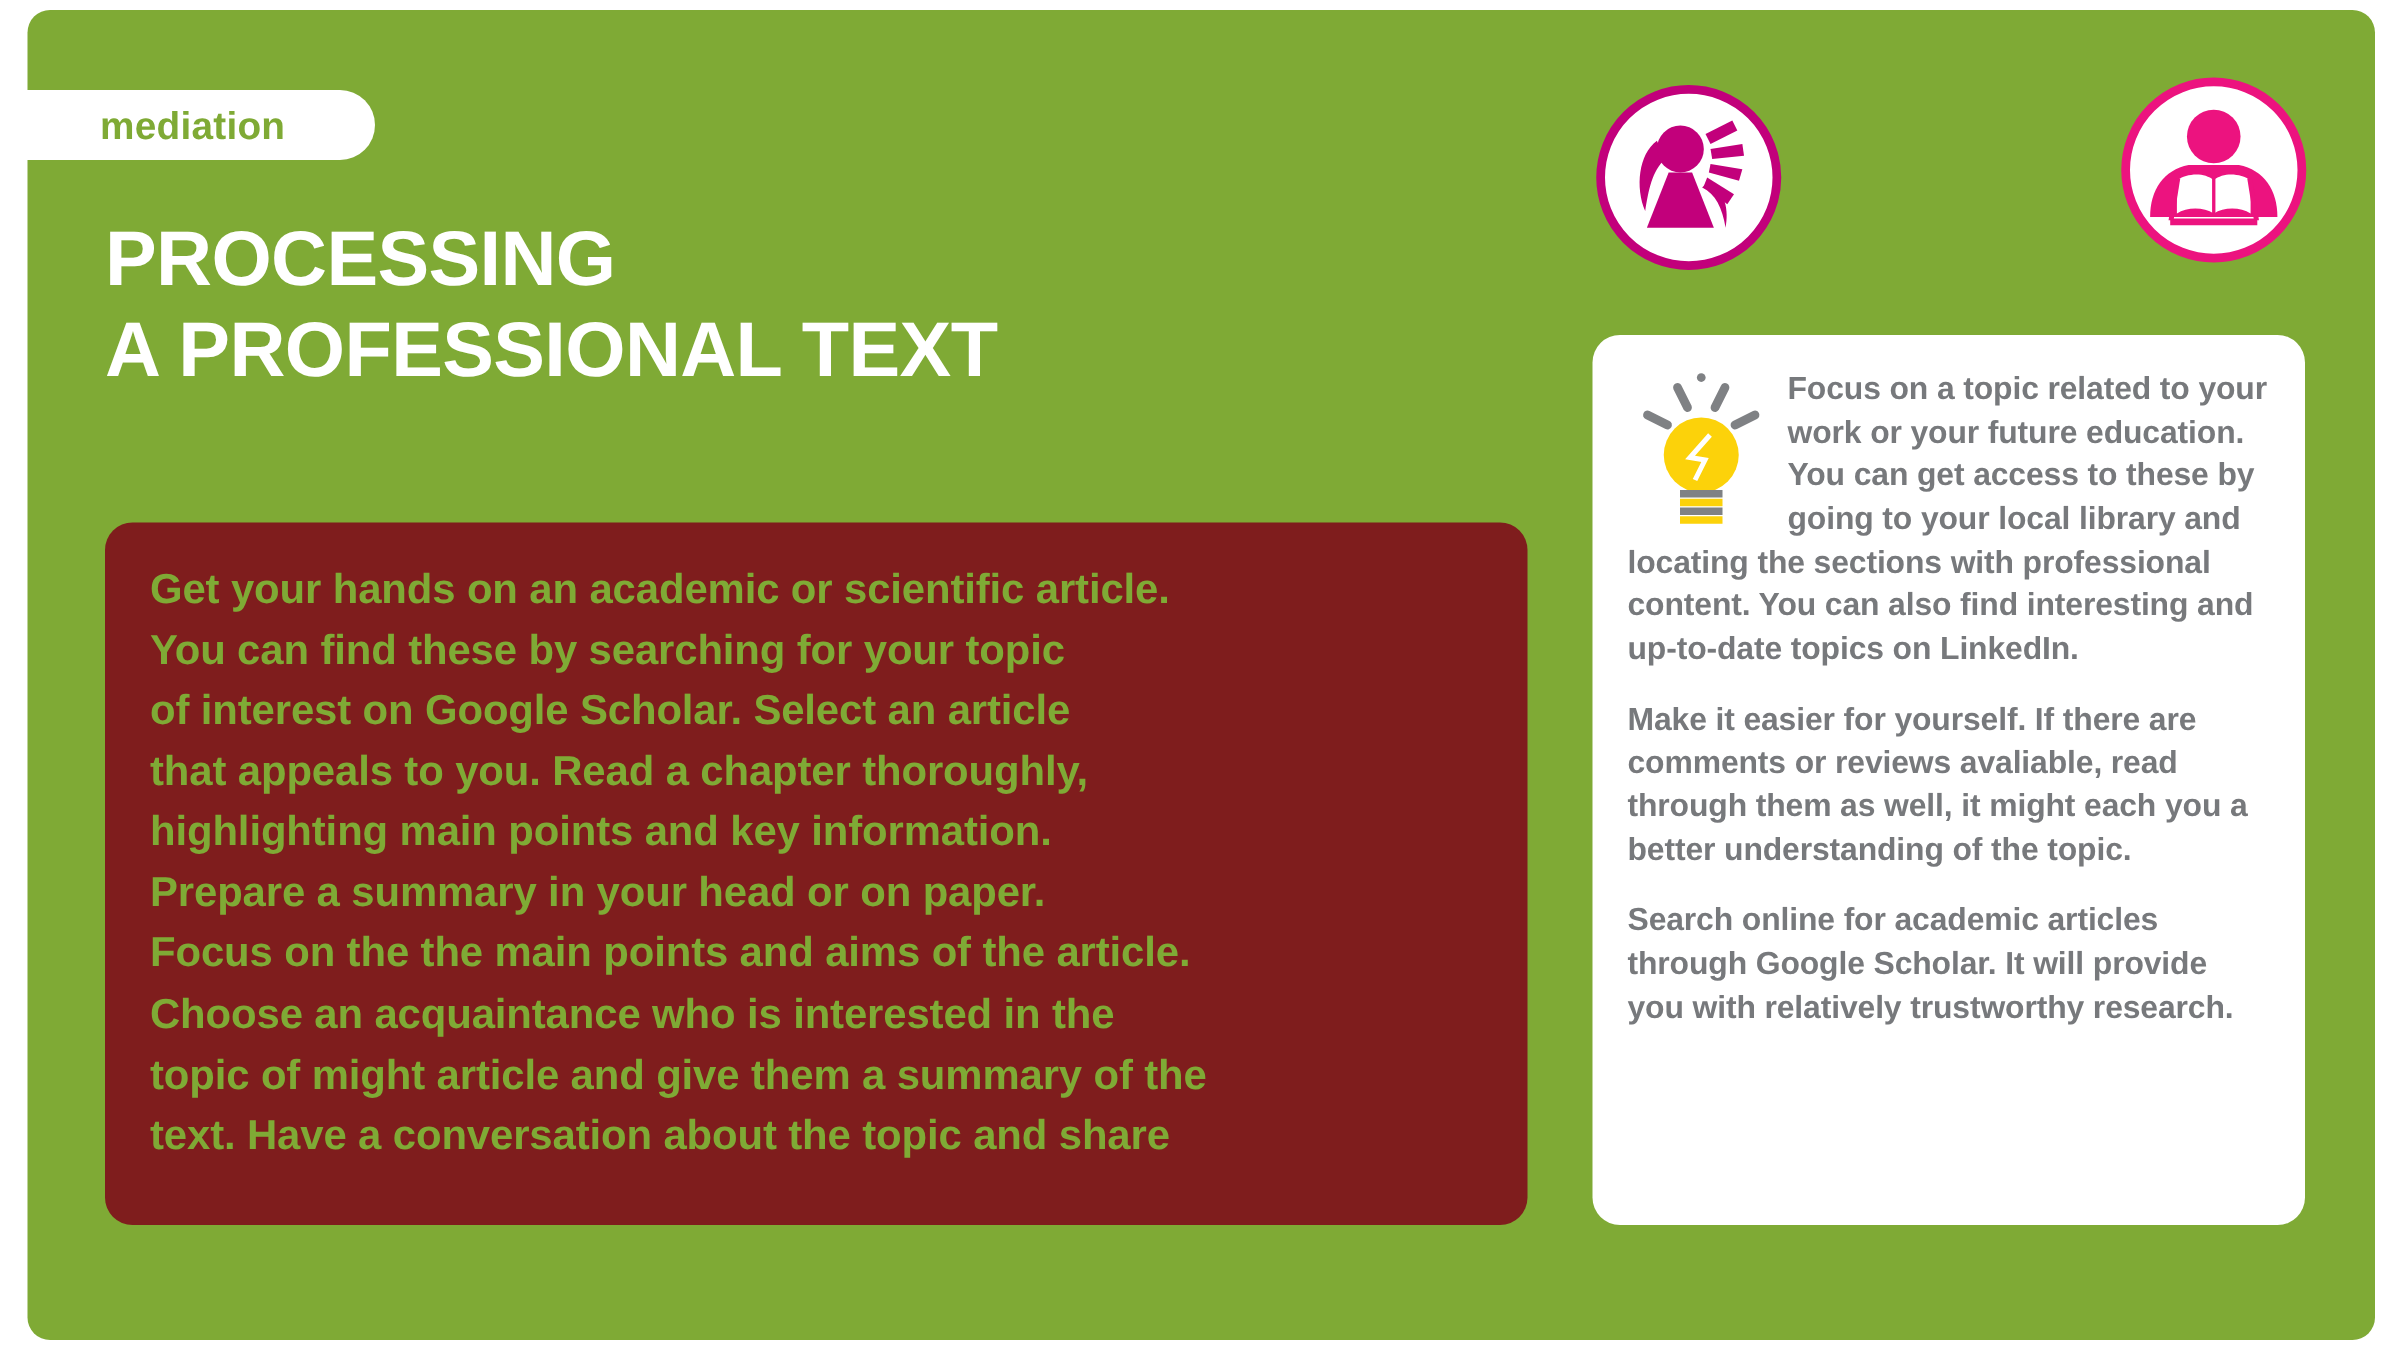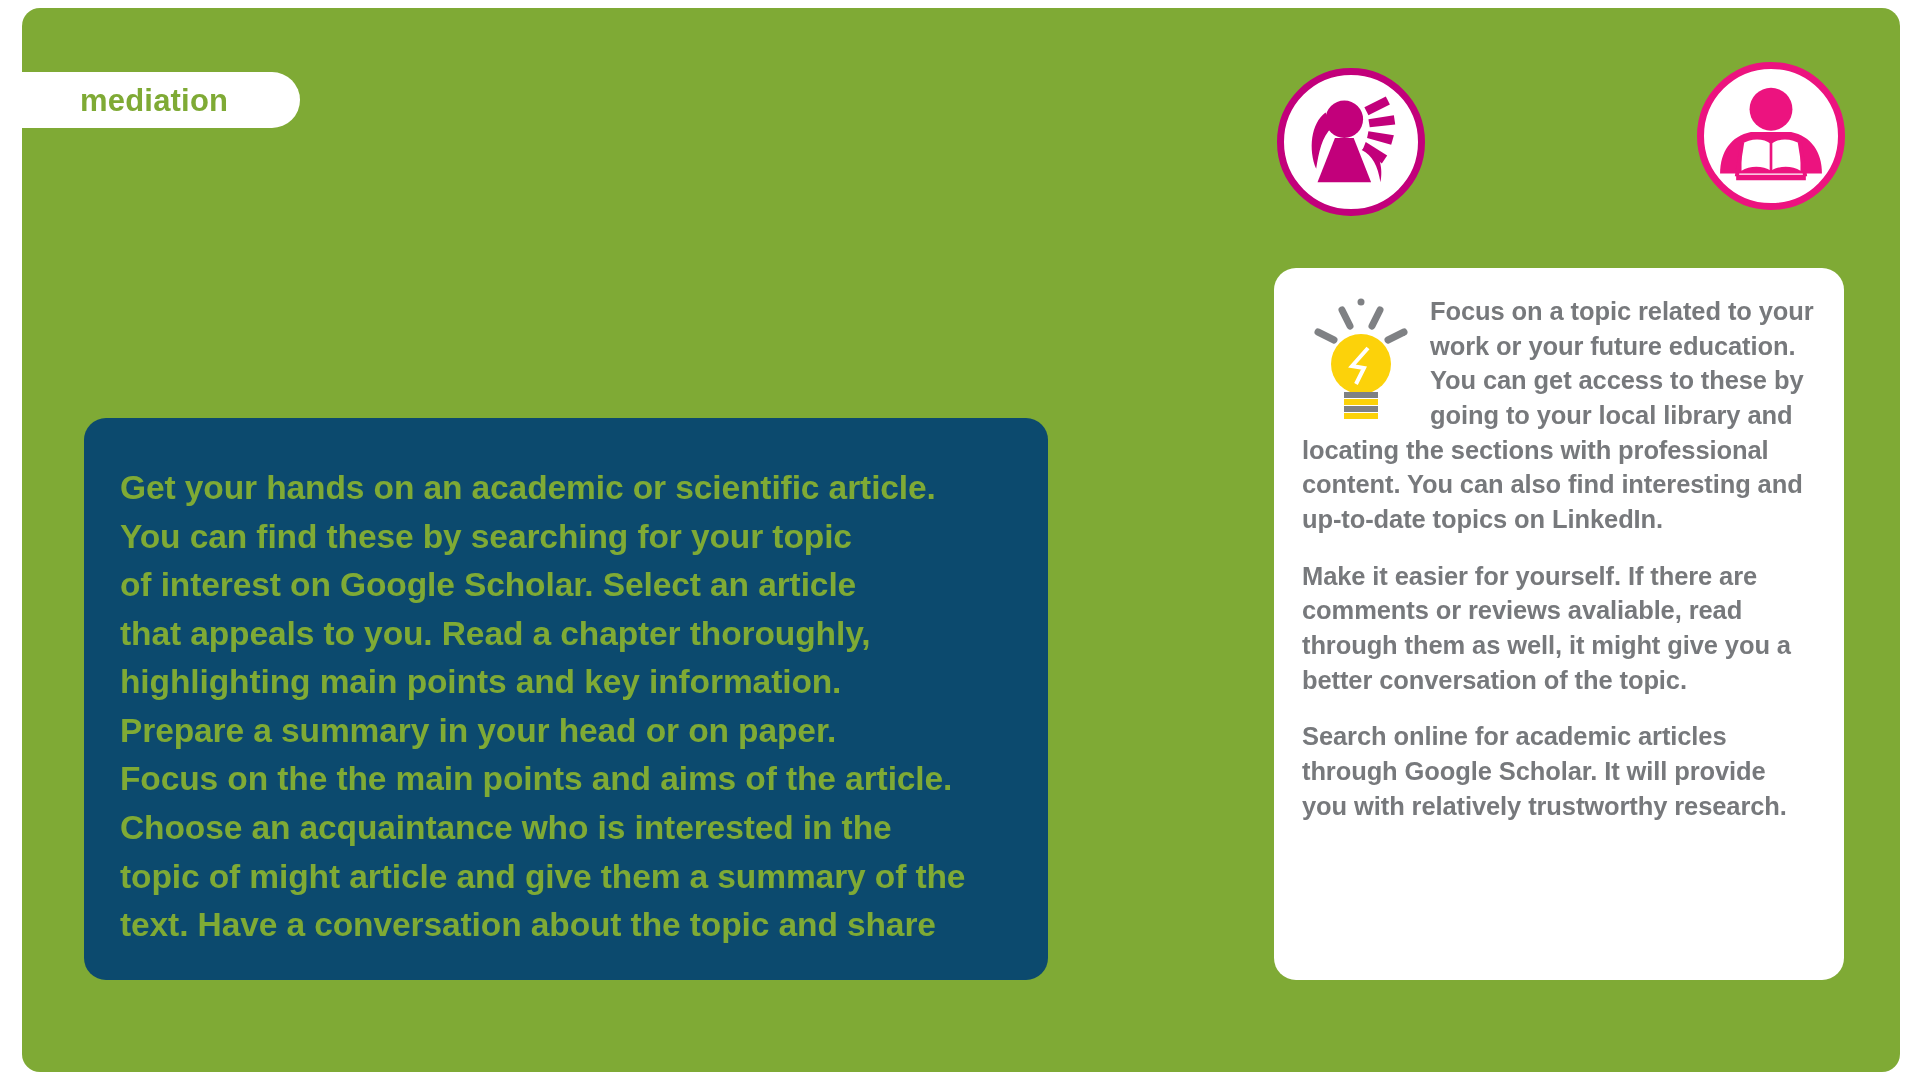--- a/index.html
+++ b/index.html
@@ -54,25 +54,25 @@
     font-weight:700;
     line-height:1.17;
     letter-spacing:-0.5px;
     white-space:nowrap;
   }
 
   
   .main-card{
     position:absolute;
     left:84px; top:418px;
-    width:964px;
+    width:1138px;
     height:562px;
-    background:#0c4a6e;
+    background:#7f1d1d;
     border-radius:22px;
-    padding:46px 34px 26px 36px;
+    padding:30px 34px 26px 36px;
   }
   .main-card p{
     color:#7faa35;
     font-size:33.5px;
     font-weight:700;
     line-height:1.45;
     letter-spacing:-0.1px;
     white-space:nowrap;
   }
 
@@ -119,20 +119,24 @@
 </head>
 <body>
 
 <div class="slide">
   <div class="green-panel"></div>
 
   <div class="tag-pill">
     <span class="tag-label">mediation</span>
   </div>
 
+  <div class="title-block">
+    <div class="title-line">PROCESSING</div>
+    <div class="title-line">A PROFESSIONAL TEXT</div>
+  </div>
 
   <div class="icon-circle speak">
     <svg viewBox="0 0 100 100" aria-hidden="true">
       <g fill="#c2007b">
         <path d="M31 28 C20 36, 18 56, 24 70 C26 58, 28 46, 36 39 Z"></path>
         <circle cx="45" cy="33" r="14"></circle>
         <path d="M38 47 L52 47 L65 80 L25 80 Z"></path>
         <path d="M62 52 C72 58, 74 70, 72 80 C70 68, 66 60, 58 56 Z"></path>
         <path d="M60 24 L76 16 L79 22 L63 30 Z"></path>
         <path d="M63 33 L82 30 L83 37 L64 39 Z"></path>
@@ -186,16 +190,16 @@
         </g>
         <circle cx="59" cy="68" r="30" fill="#fcd20a"></circle>
         <path d="M66 52 L50 70 L62 72 L54 88" fill="none" stroke="#ffffff" stroke-width="4"></path>
         <rect x="42" y="96" width="34" height="6" fill="#7f8184"></rect>
         <rect x="42" y="103" width="34" height="6" fill="#fcd20a"></rect>
         <rect x="42" y="110" width="34" height="6" fill="#7f8184"></rect>
         <rect x="42" y="117" width="34" height="6" fill="#fcd20a"></rect>
       </svg>
     </div>
     <p class="tip-p">Focus on a topic related to your work or your future education. You can get access to these by going to your local library and locating the sections with professional content. You can also find interesting and up-to-date topics on LinkedIn.</p>
-    <p class="tip-p">Make it easier for yourself. If there are comments or reviews avaliable, read through them as well, it might give you a better conversation of the topic.</p>
+    <p class="tip-p">Make it easier for yourself. If there are comments or reviews avaliable, read through them as well, it might each you a better understanding of the topic.</p>
     <p class="tip-p">Search online for academic articles through Google Scholar. It will provide you with relatively trustworthy research.</p>
   </div>
 </div>
 
 </body></html>

